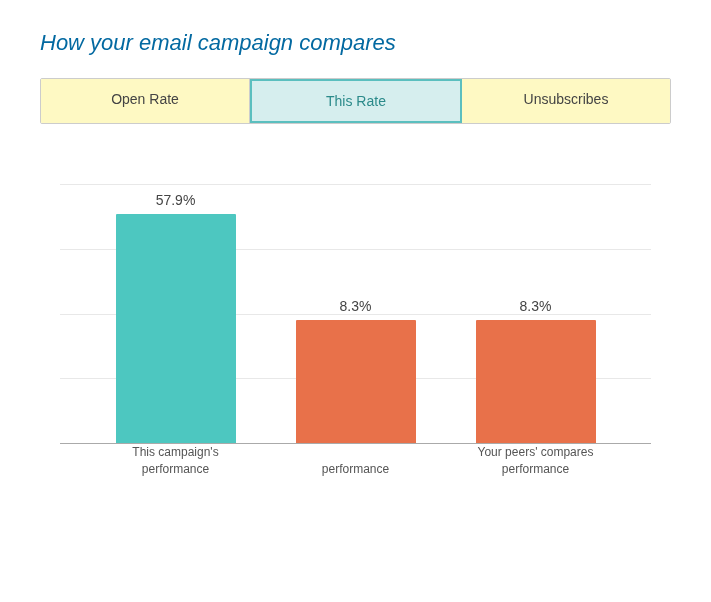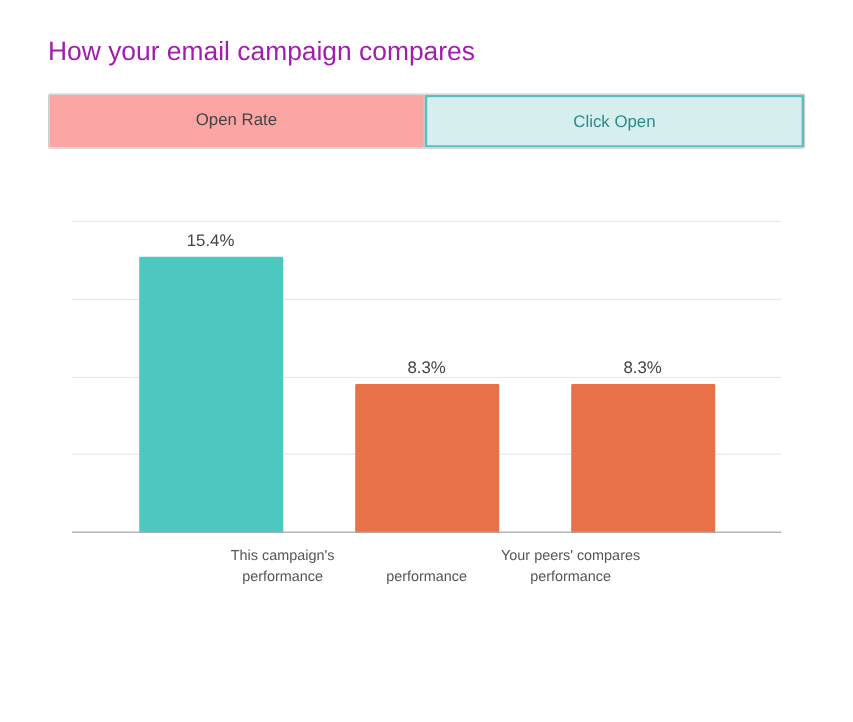--- a/index.html
+++ b/index.html
@@ -7,38 +7,39 @@
       font-family: -apple-system, BlinkMacSystemFont, 'Segoe UI', Helvetica, Arial, sans-serif;
       background: #fff;
       width: 711px;
       min-height: 602px;
       padding: 30px 40px;
       color: #333;
     }
     .page-title {
       font-size: 22px;
       font-weight: 400;
-      color: #a21caf;
+      color: #0369a1;
       margin-bottom: 22px;
+      font-style: italic;
     }
     .tabs {
       display: flex;
       border: 1px solid #ccc;
       border-radius: 2px;
       overflow: hidden;
       margin-bottom: 10px;
     }
     .tab {
       flex: 1;
       text-align: center;
       padding: 12px 10px;
       font-size: 14px;
       cursor: pointer;
       border-right: 1px solid #ccc;
-      background: #fca5a5;
+      background: #fef9c3;
       color: #444;
     }
     .tab:last-child {
       border-right: none;
     }
     .tab.active {
       background: #d6eeee;
       color: #2b8a8a;
       border: 2px solid #5bbfbf;
       font-weight: 500;
@@ -105,22 +106,23 @@
     .baseline {
       position: absolute;
       bottom: 50px;
       left: 0;
       right: 0;
       border-top: 1.5px solid #aaa;
     }
     .labels-container {
       display: flex;
       justify-content: center;
+      gap: 60px;
       position: absolute;
-      bottom: 5px;
+      bottom: 16px;
       left: 0;
       right: 0;
     }
     .bar-label {
       width: 120px;
       text-align: center;
       font-size: 12px;
       color: #555;
       line-height: 1.4;
     }
@@ -128,38 +130,41 @@
 </head>
 <body>
 
 <h1 class="page-title">How your email campaign compares</h1>
 
 <div class="tabs">
   <div class="tab">
     <span>Open Rate</span>
   </div>
   <div class="tab active">
-    <span>Click Open</span>
+    <span>This Rate</span>
+  </div>
+  <div class="tab">
+    <span>Unsubscribes</span>
   </div>
 </div>
 
 <div class="chart-area">
   <div class="chart-wrapper">
     <div class="grid-lines">
       <div class="grid-line"></div>
       <div class="grid-line"></div>
       <div class="grid-line"></div>
       <div class="grid-line"></div>
       <div class="grid-line"></div>
     </div>
 
     <div class="bars-container">
 
       <div class="bar-group">
-        <span class="bar-value">15.4%</span>
+        <span class="bar-value">57.9%</span>
         <div class="bar teal" style="height: 230px;"></div>
       </div>
 
       <div class="bar-group">
         <span class="bar-value">8.3%</span>
         <div class="bar orange" style="height: 124px;"></div>
       </div>
 
       <div class="bar-group">
         <span class="bar-value">8.3%</span>

